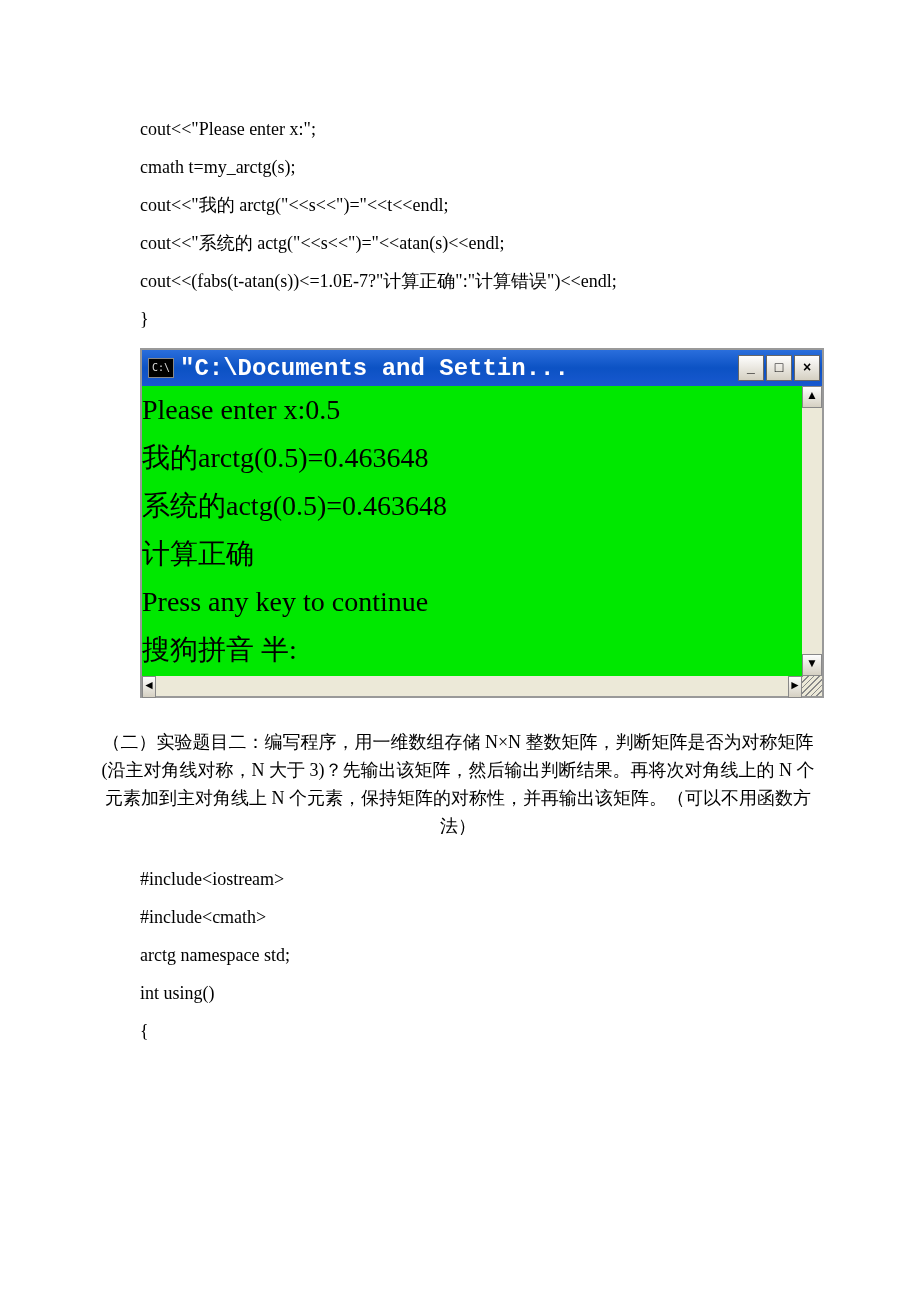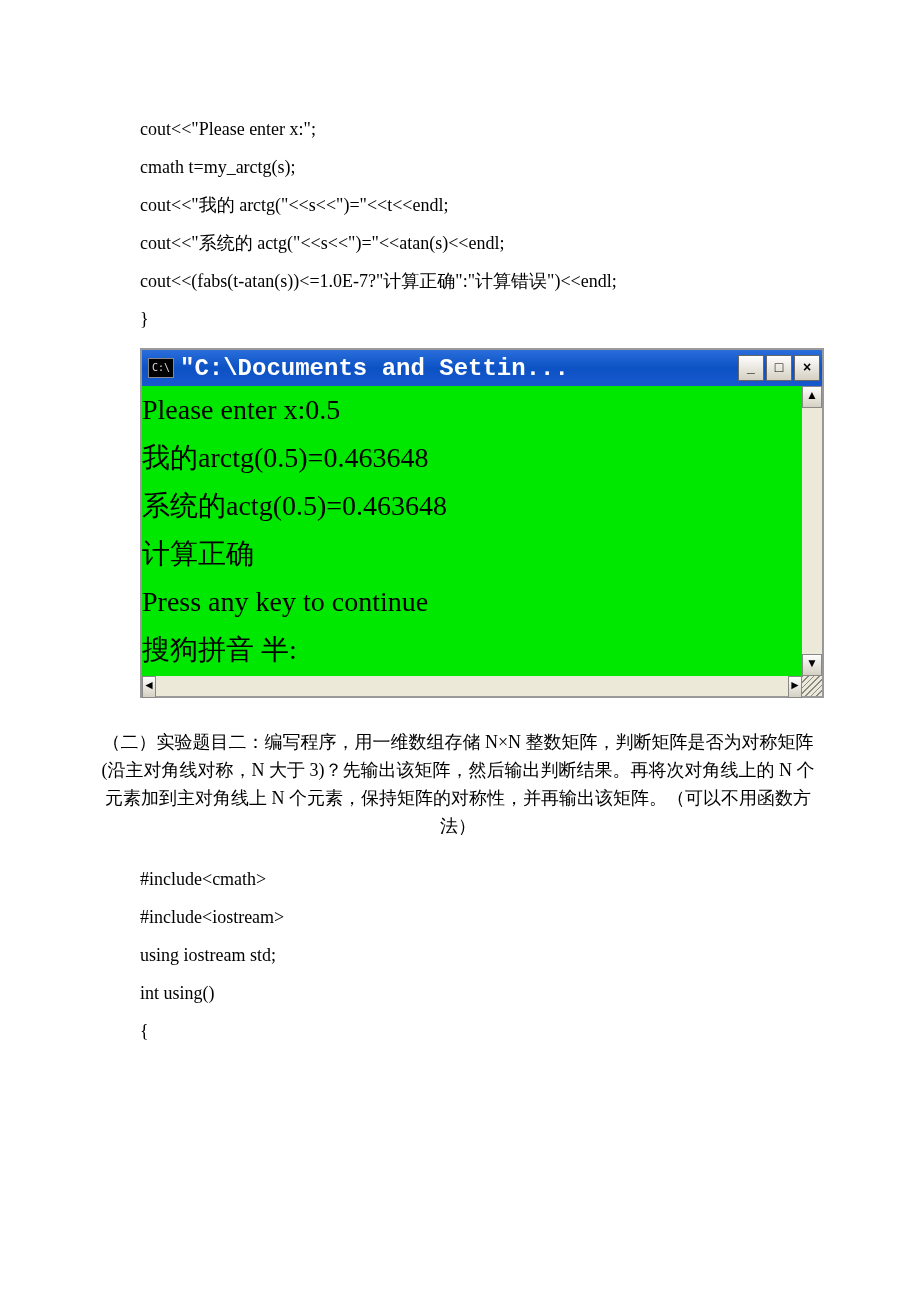--- a/index.html
+++ b/index.html
@@ -166,20 +166,20 @@
       <div class="scroll-btn">◄</div>
       <div class="track"></div>
       <div class="scroll-btn">►</div>
       <div class="resize-grip"></div>
     </div>
   </div>
 
   <p class="chinese-para" style="text-indent:0;">（二）实验题目二：编写程序，用一维数组存储 N×N 整数矩阵，判断矩阵是否为对称矩阵(沿主对角线对称，N 大于 3)？先输出该矩阵，然后输出判断结果。再将次对角线上的 N 个元素加到主对角线上 N 个元素，保持矩阵的对称性，并再输出该矩阵。（可以不用函数方法）</p>
 
   <div class="code-block">
+    <div>#include&lt;iostream&gt;</div>
     <div>#include&lt;cmath&gt;</div>
-    <div>#include&lt;iostream&gt;</div>
-    <div>using iostream std;</div>
+    <div>arctg namespace std;</div>
     <div>int using()</div>
     <div>{</div>
   </div>
 
 </div>
 
 </body></html>

